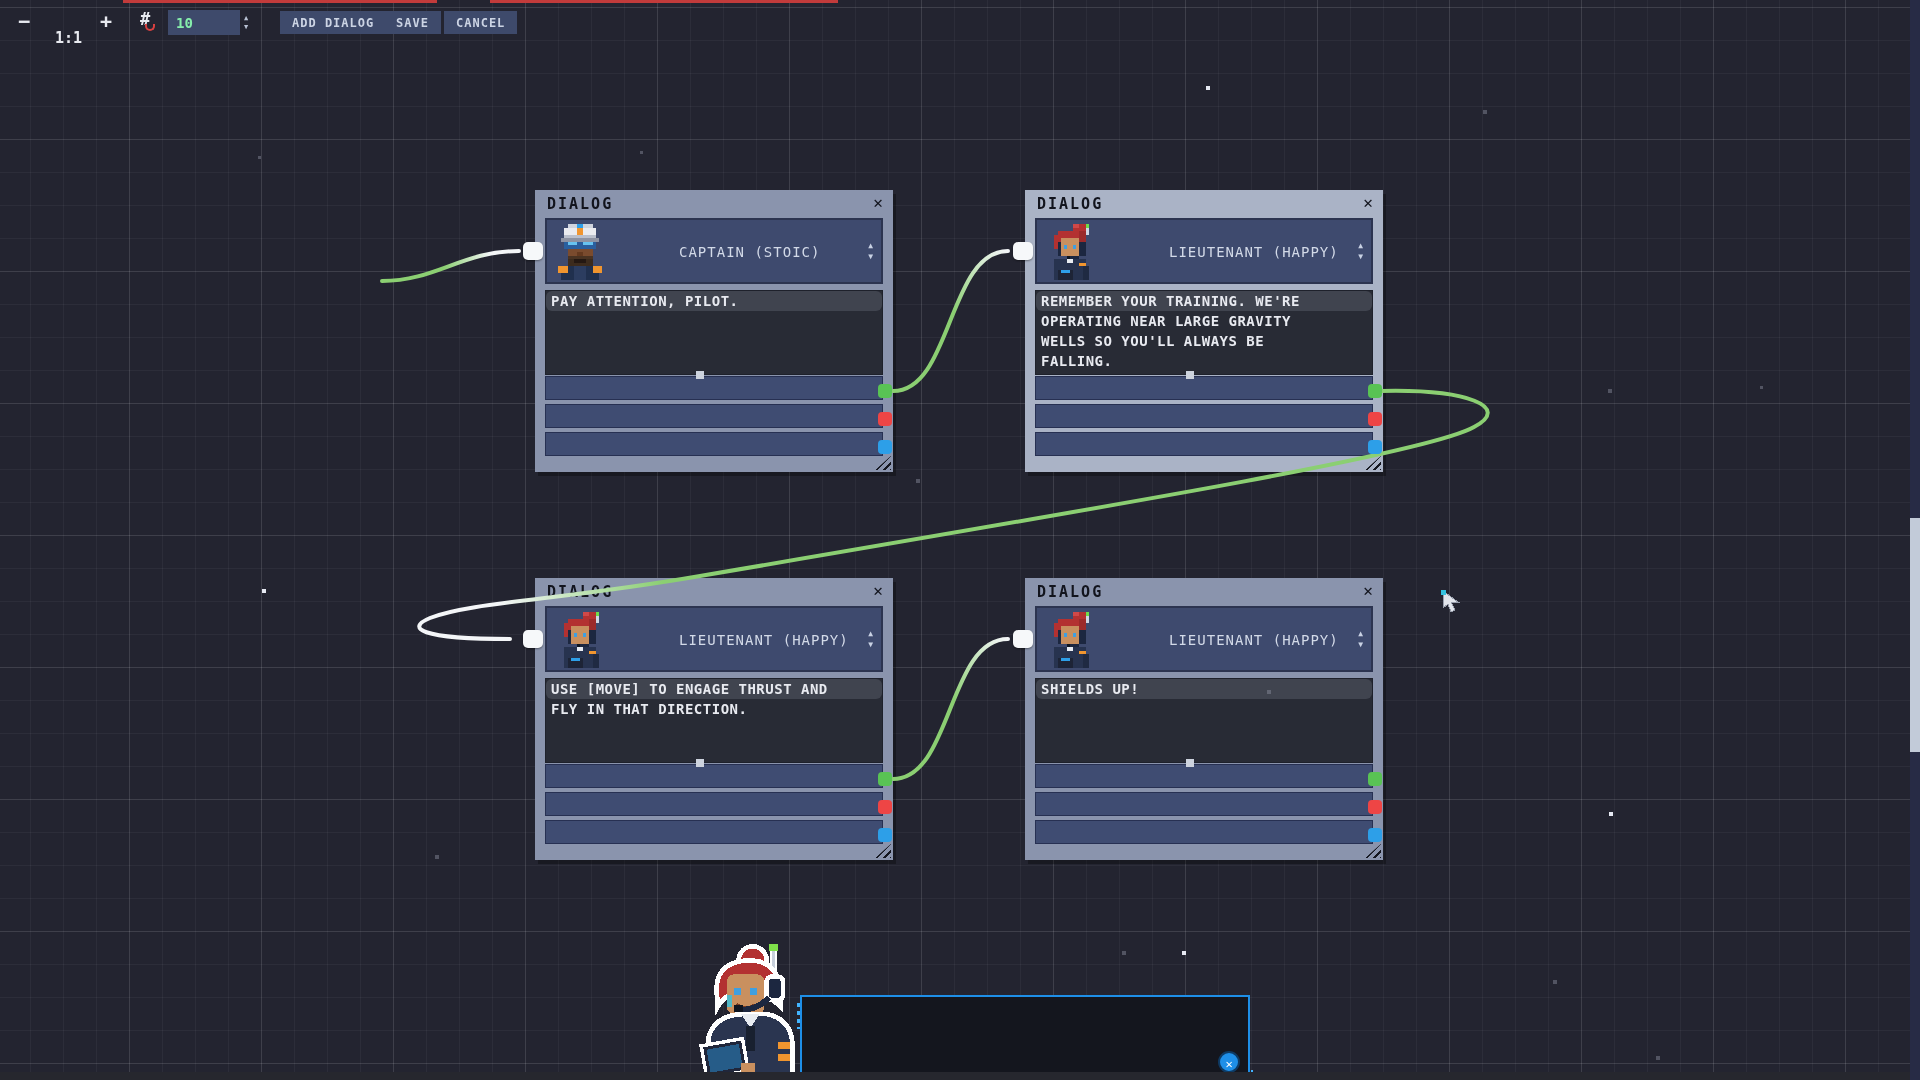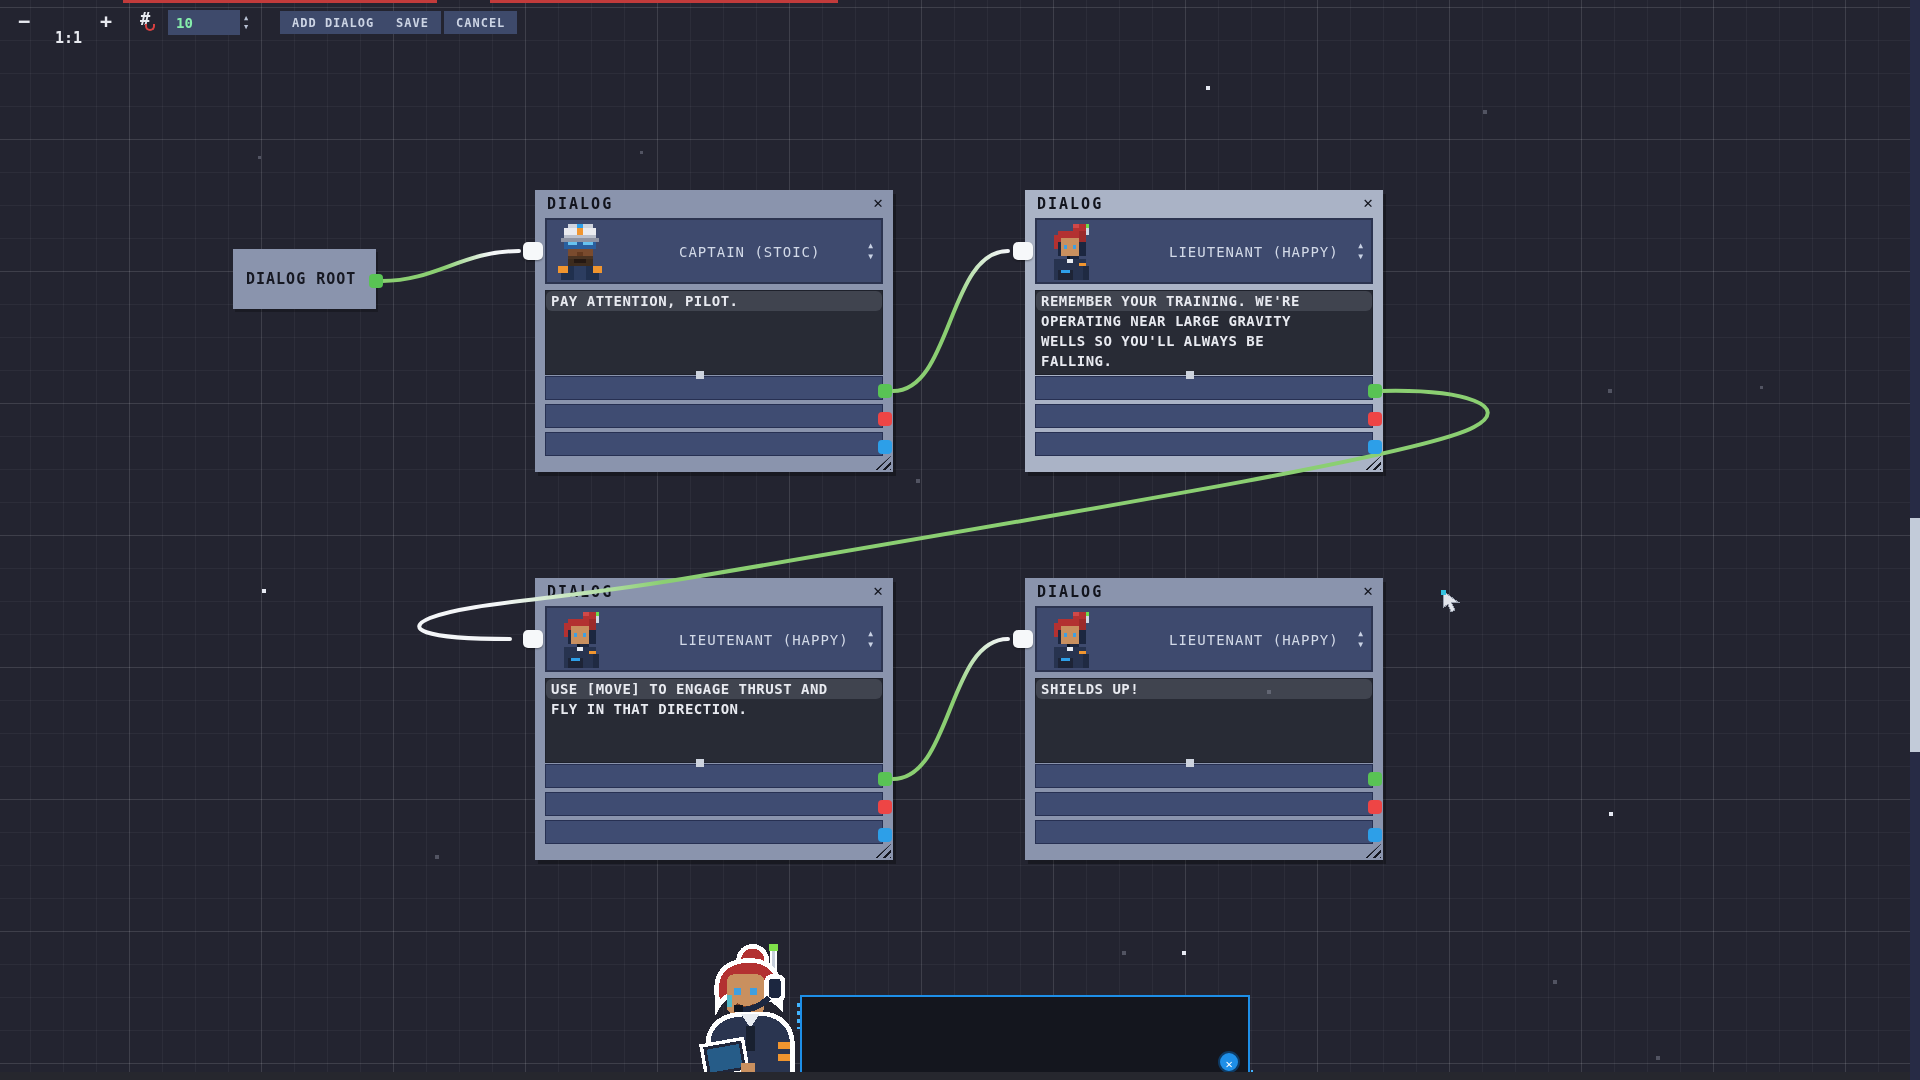--- a/index.html
+++ b/index.html
@@ -129,24 +129,20 @@
           <stop offset="0.55" stop-color="#8bcf72"></stop>
           <stop offset="1" stop-color="#f4f6f8"></stop>
       </linearGradient>
     </defs>
     <path d="M 382 281 C 436 281, 462 251, 519 251" fill="none" stroke="url(#g1)" stroke-width="4" stroke-linecap="round"></path>
     <path d="M 893 391 C 952 391, 948 251, 1008 251" fill="none" stroke="url(#g2)" stroke-width="4" stroke-linecap="round"></path>
     <path d="M 1381 391 C 1468 389, 1512 407, 1474 427 C 1430 452, 1160 498, 700 576 C 562 600, 470 602, 430 618 C 406 628, 418 639, 510 639" fill="none" stroke="url(#g3)" stroke-width="4" stroke-linecap="round"></path>
     <path d="M 893 779 C 952 779, 948 639, 1008 639" fill="none" stroke="url(#g4)" stroke-width="4" stroke-linecap="round"></path>
   </svg>
 
-  <div id="root-node">
-    <span class="lbl">DIALOG ROOT</span>
-    <span class="dot g"></span>
-  </div>
 
   <div class="star bright" style="left:1206px;top:86px;"></div>
   <div class="star dim" style="left:1483px;top:110px;"></div>
   <div class="star dim s3" style="left:640px;top:151px;"></div>
   <div class="star dim s3" style="left:258px;top:156px;"></div>
   <div class="star dim" style="left:916px;top:479px;"></div>
   <div class="star dim" style="left:1608px;top:389px;"></div>
   <div class="star dim s3" style="left:1760px;top:386px;"></div>
   <div class="star bright" style="left:262px;top:589px;"></div>
   <div class="star dim" style="left:435px;top:855px;"></div>

